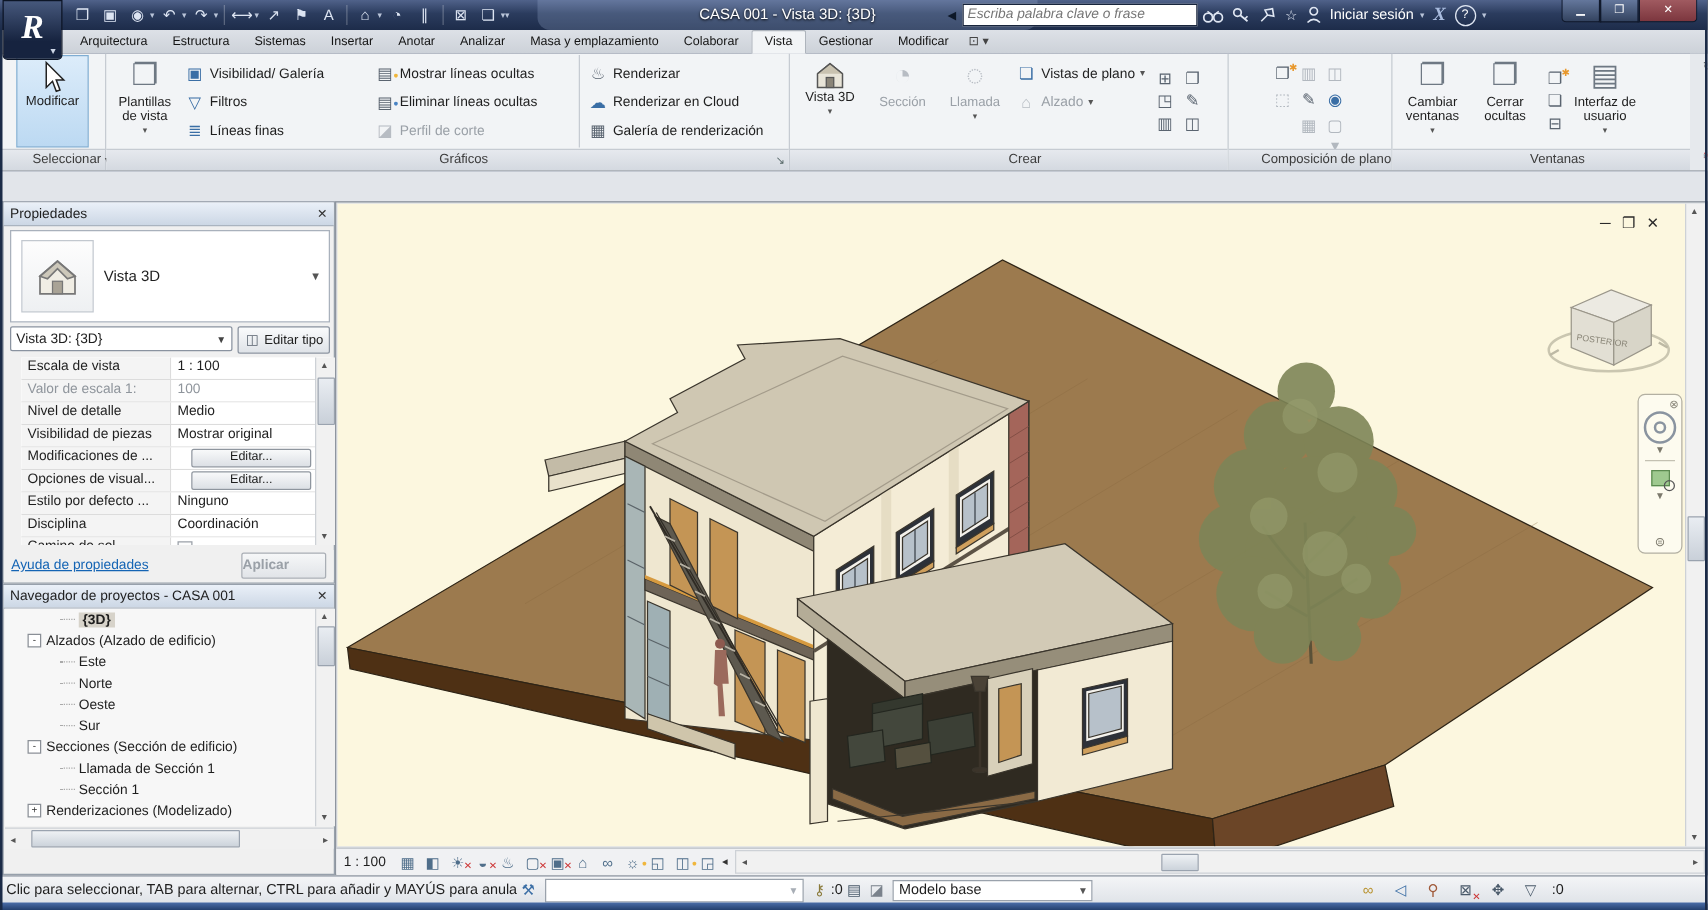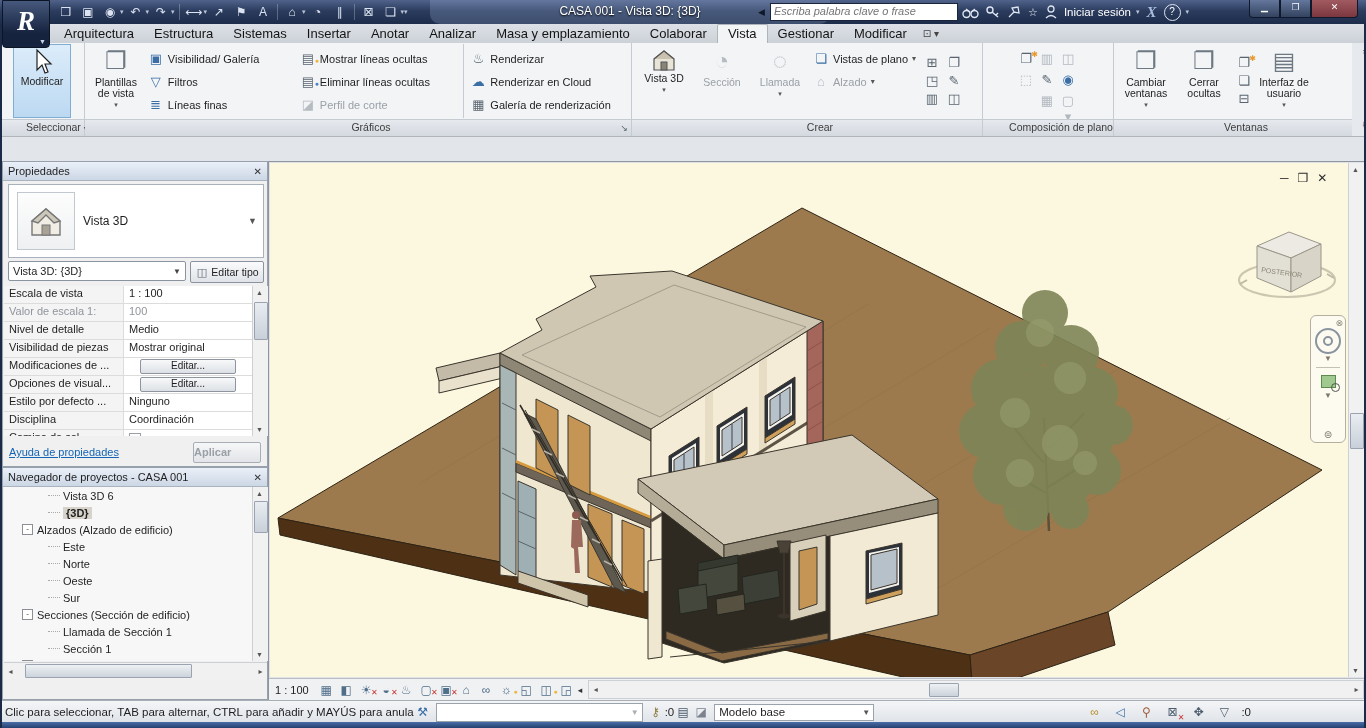--- a/index.html
+++ b/index.html
@@ -26,21 +26,21 @@
   #signin-label{color:#fff;font-size:11.5px;}
   .ic-x{font-family:"Liberation Serif",serif;font-style:italic;font-weight:bold;color:#a9bcdf;font-size:15px;}
   .helpcirc{width:15px;height:15px;border-radius:50%;border:1px solid #dfe6f2;text-align:center;line-height:14px;font-size:10px;color:#fff;}
   #win-buttons{right:8px;top:0;display:flex;z-index:6;}
   .wbtn{width:29px;height:17px;border:1px solid #10192b;border-top:none;background:linear-gradient(#64779c,#33435f);color:#fff;text-align:center;line-height:15px;font-size:9px;}
   .wbtn.close{width:45px;background:linear-gradient(#a05a60,#7c363e);border-radius:0 0 4px 0;}
   .wbtn.min{border-radius:0 0 0 4px;}
 
   
   #tabs{left:0;top:24px;width:1366px;height:19px;background:linear-gradient(#dde1e7,#ccd1d8);display:flex;padding-left:54px;box-sizing:border-box;}
-  .tab{padding:0 10px;font-size:13px;line-height:19px;color:#141414;}
+  .tab{padding:0 10px;font-size:10px;line-height:19px;color:#141414;}
   .tab.active{background:#f2f4f6;border:1px solid #aeb4bc;border-bottom:none;border-radius:2px 2px 0 0;line-height:17px;}
   #ribbon-toggle{margin-left:6px;line-height:19px;color:#444;font-size:10px;}
 
   
   #ribbon{left:0;top:43px;width:1366px;height:93px;background:#f2f4f6;border-bottom:1px solid #b0b5bc;display:flex;}
   .rpanel{display:flex;flex-direction:column;border-right:1px solid #c6cbd2;}
   .rp-body{flex:1;display:flex;align-items:stretch;padding:1px 3px;}
   .rp-foot{height:16px;background:linear-gradient(#e6e9ee,#d4d9e0);border-top:1px solid #c6cbd2;font-size:10.5px;color:#3c3c3c;text-align:center;line-height:15px;position:relative;white-space:nowrap;padding-left:26px;}
   .launcher{position:absolute;right:3px;top:1px;font-size:9px;color:#566;}
   .footcaret{font-size:8px;color:#555;}
@@ -77,21 +77,21 @@
   #props{left:2px;top:161px;width:266px;height:306px;}
   #type-selector{left:5px;top:22px;width:254px;height:72px;background:#fff;border:1px solid #a9b1bc;display:flex;align-items:center;}
   #ts-iconbox{width:56px;height:56px;margin:0 8px;border:1px solid #c2c8cf;background:linear-gradient(#fdfdfd,#eef0f2);display:flex;align-items:center;justify-content:center;}
   #ts-label{font-size:12px;}
   #ts-caret{margin-left:auto;margin-right:6px;color:#555;font-size:9px;}
   #inst-row{left:5px;top:99px;width:256px;height:22px;display:flex;gap:4px;}
   #inst-combo{width:178px;height:20px;background:#fff;border:1px solid #8a93a0;border-radius:2px;display:flex;align-items:center;padding:0 4px;box-sizing:border-box;}
   #inst-combo .cv{font-size:11px;}
   #inst-combo .caret{margin-left:auto;font-size:8px;color:#444;}
   #edit-type-btn{flex:1;height:20px;border:1px solid #8a93a0;border-radius:2px;background:linear-gradient(#fafbfc,#dfe3e8);display:flex;align-items:center;justify-content:center;gap:3px;font-size:10.5px;}
-  #prop-grid{left:1px;top:124px;width:248px;height:150px;overflow:hidden;background:#fff;}
+  #prop-grid{left:14px;top:124px;width:248px;height:150px;overflow:hidden;background:#fff;}
   .prow{height:17px;display:flex;border-bottom:1px solid #dcdcdc;}
   .pl{width:120px;background:#f4f4f4;border-right:1px solid #dcdcdc;padding:1px 0 0 5px;box-sizing:border-box;white-space:nowrap;overflow:hidden;}
   .pv{flex:1;background:#fff;padding:1px 0 0 5px;white-space:nowrap;overflow:hidden;}
   .prow.dis .pl,.prow.dis .pv{color:#8f959c;}
   .mini-btn{margin:1px 16px;flex:1;height:13px;border:1px solid #8e959e;border-radius:2px;background:linear-gradient(#f8f9fa,#dce0e5);font-size:10px;text-align:center;line-height:12px;}
   .chk{width:10px;height:10px;border:1px solid #9aa0a8;background:#fcfcfc;margin-top:2px;}
   #prop-scroll{left:249px;top:124px;width:15px;height:150px;background:#f1f1f1;border-left:1px solid #cdd1d6;}
   .sb-arrow{width:13px;height:13px;text-align:center;font-size:7px;color:#555;line-height:13px;}
   .sb-thumb{position:absolute;left:1px;width:12px;background:linear-gradient(#e9edf2,#c9d0d9);border:1px solid #9aa3af;border-radius:1px;}
   #props-foot{left:0;top:278px;width:264px;height:24px;display:flex;align-items:center;padding:0 6px;box-sizing:border-box;background:#f0f0f0;}
@@ -471,24 +471,20 @@
     <div id="apply-btn">Aplicar</div>
   </div>
 </div>
 
 <div class="abs palette" id="browser">
   <div class="pal-head">
     <span>Navegador de proyectos - CASA 001</span>
     <span class="pal-close">✕</span>
   </div>
   <div class="abs" id="tree">
-    <div class="trow lv3">
-        <span class="leader"></span>
-        <span class="lbl">Vista 3D 6</span>
-      </div>
     <div class="trow lv3 sel">
         <span class="leader"></span>
         <span class="lbl">{3D}</span>
       </div>
     <div class="trow lv2">
         <span class="exp">-</span>
         <span class="lbl">Alzados (Alzado de edificio)</span>
       </div>
     <div class="trow lv3">
         <span class="leader"></span>

